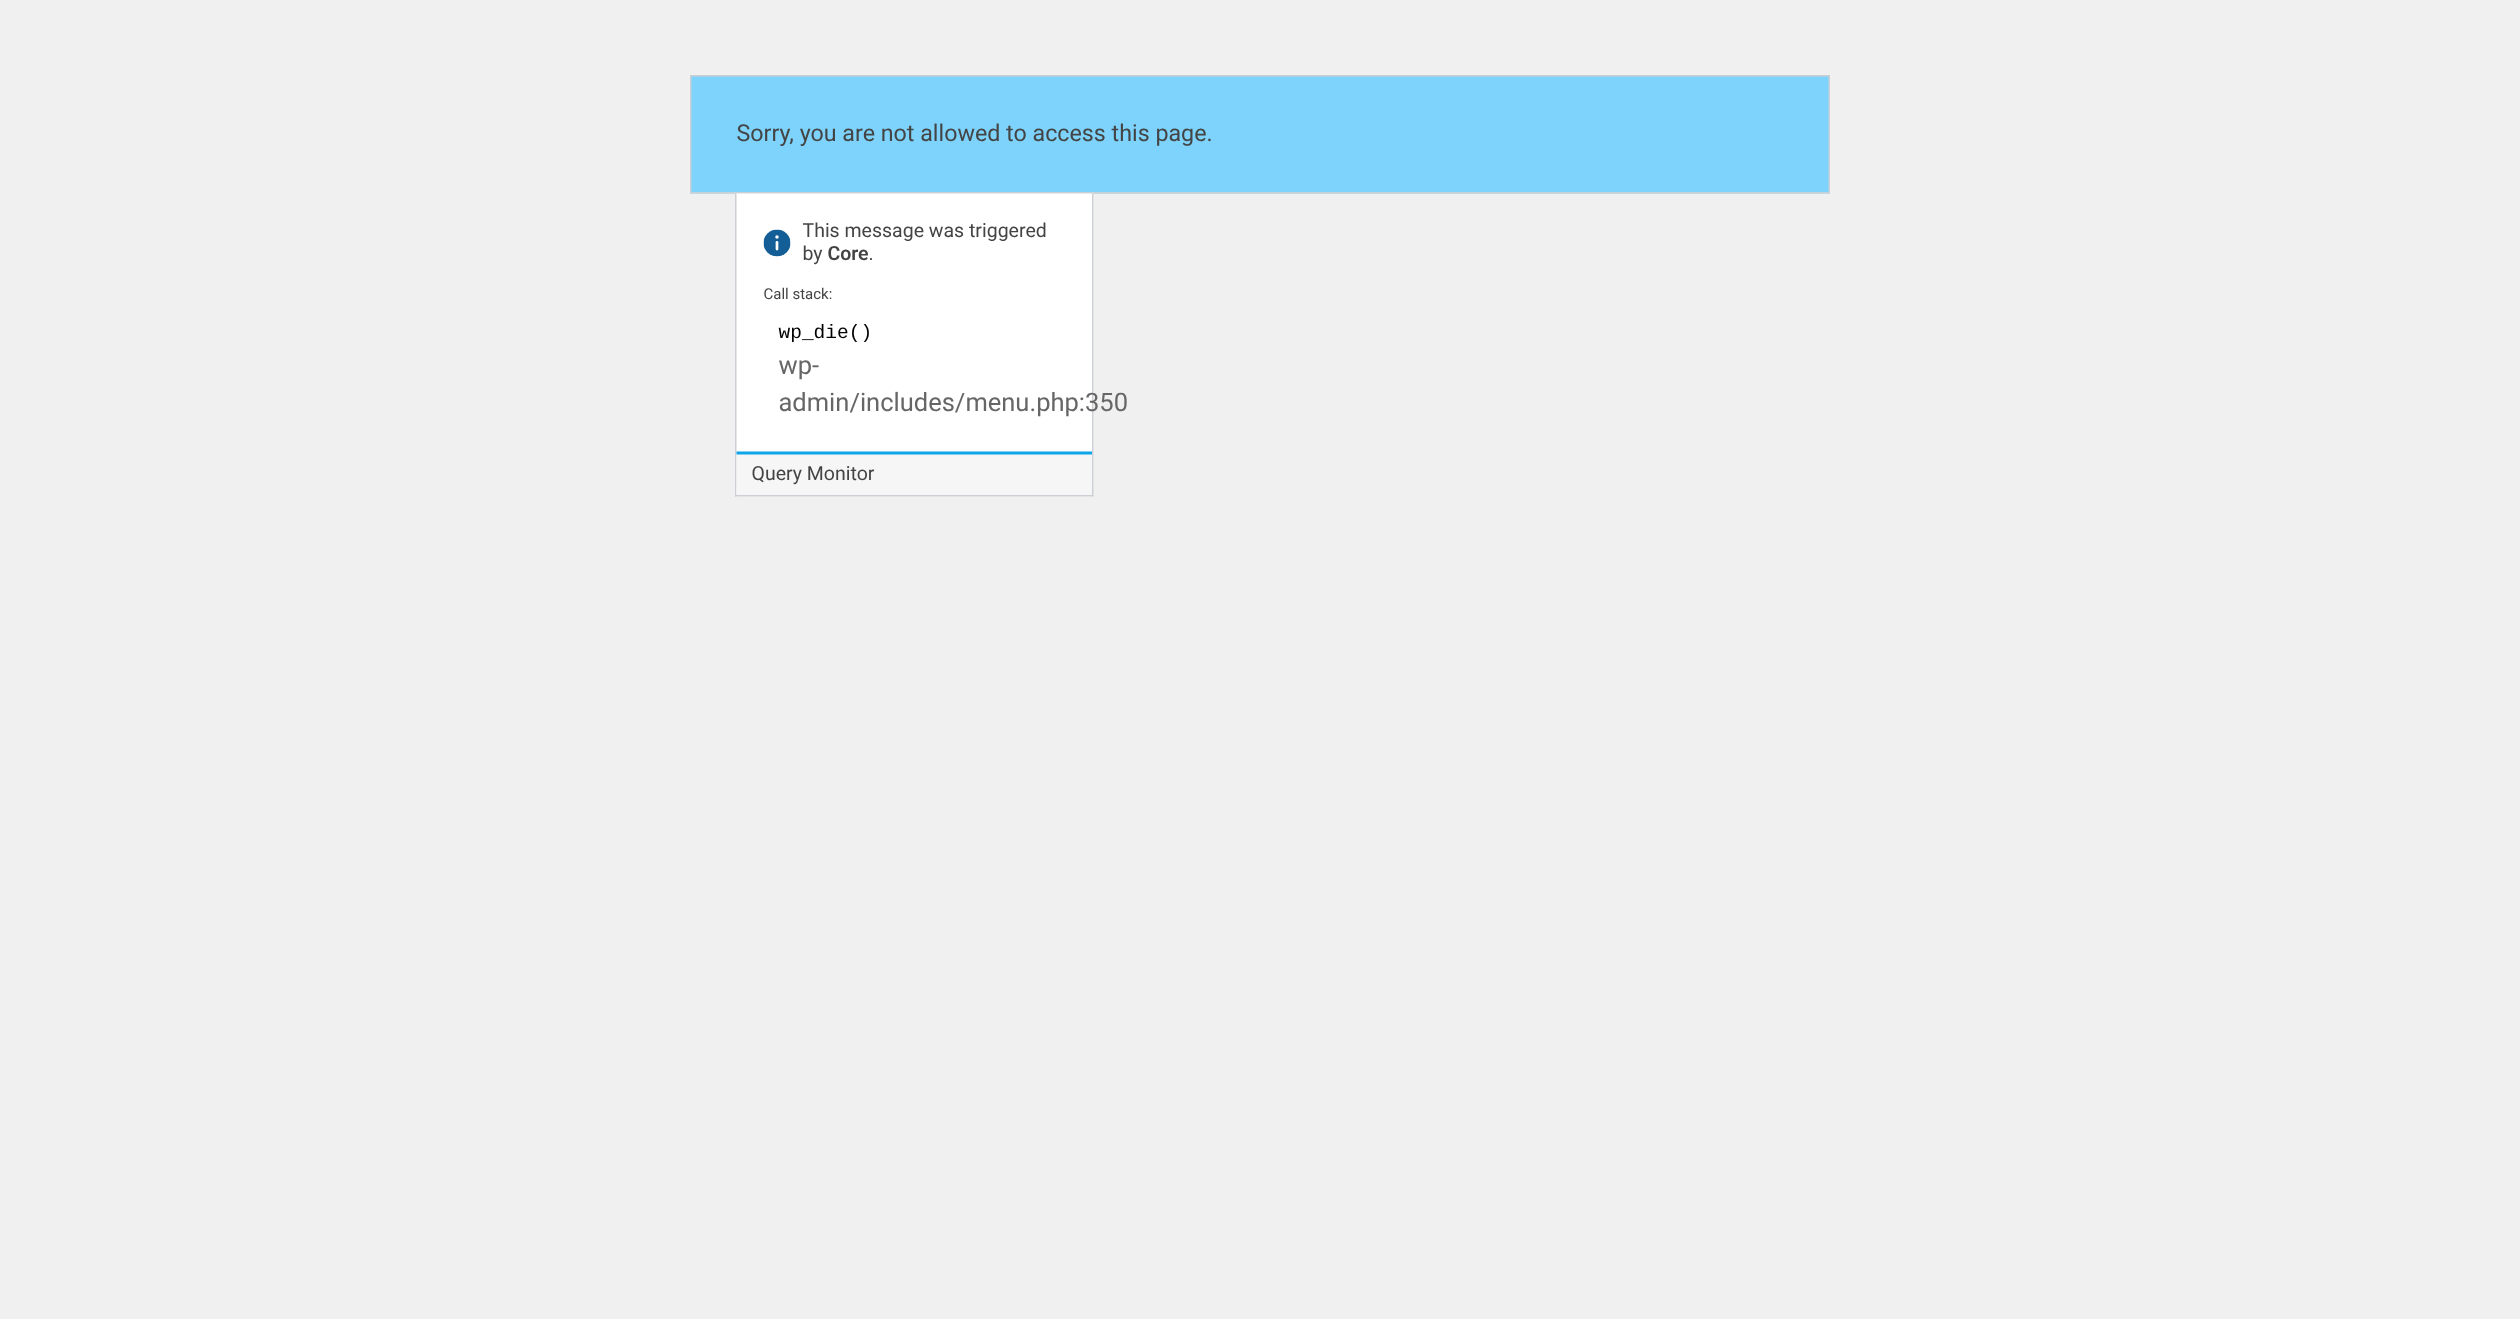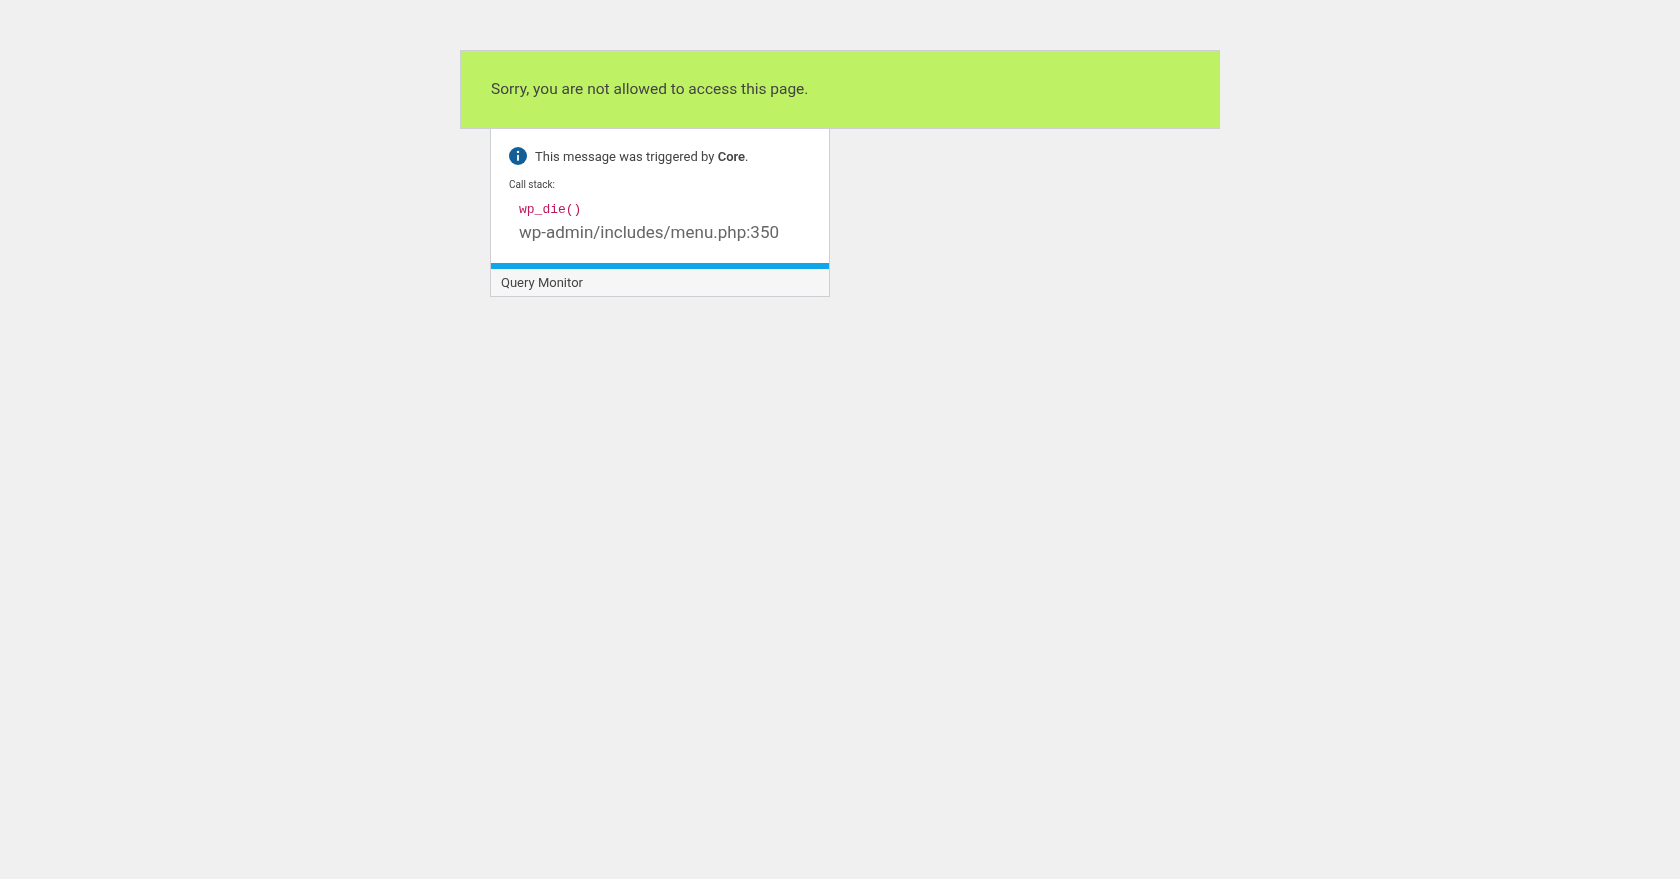--- a/index.html
+++ b/index.html
@@ -7,37 +7,37 @@
       padding: 0;
       box-sizing: border-box;
     }
     body {
       background: #f0f0f0;
       font-family: -apple-system, BlinkMacSystemFont, "Segoe UI", Roboto, Oxygen-Sans, Ubuntu, Cantarell, "Helvetica Neue", sans-serif;
       min-height: 879px;
       width: 1680px;
     }
     .error-page {
-      background: #bef264;
+      background: #7dd3fc;
       border: 1px solid #ccd0d4;
       margin: 50px auto 0;
       padding: 27px 30px;
       max-width: 760px;
     }
     .error-message {
       font-size: 15.5px;
       color: #444;
       line-height: 1.5;
     }
     .qm-panel {
       background: #fff;
       border: 1px solid #ccd0d4;
       border-top: none;
       margin-left: 490px;
-      width: 340px;
+      width: 239px;
     }
     .qm-content {
       padding: 18px 18px 18px 18px;
     }
     .qm-info-row {
       display: flex;
       align-items: center;
       gap: 8px;
       margin-bottom: 14px;
     }
@@ -63,31 +63,31 @@
       color: #444;
       margin-bottom: 10px;
     }
     .qm-stack-list {
       list-style: none;
       padding-left: 10px;
     }
     .qm-stack-fn {
       font-family: Menlo, Monaco, Consolas, "Courier New", monospace;
       font-size: 13px;
-      color: #be185d;
+      color: #000000;
       line-height: 1.5;
     }
     .qm-stack-file {
       font-size: 17px;
       color: #666;
       line-height: 1.5;
     }
     .qm-footer {
       background: #f6f6f6;
-      border-top: 6px solid #0ea5e9;
+      border-top: 2px solid #0ea5e9;
       padding: 6px 10px;
       font-size: 13px;
       color: #444;
       cursor: pointer;
     }
   </style>
 </head>
 <body>
 
 <div class="error-page">

